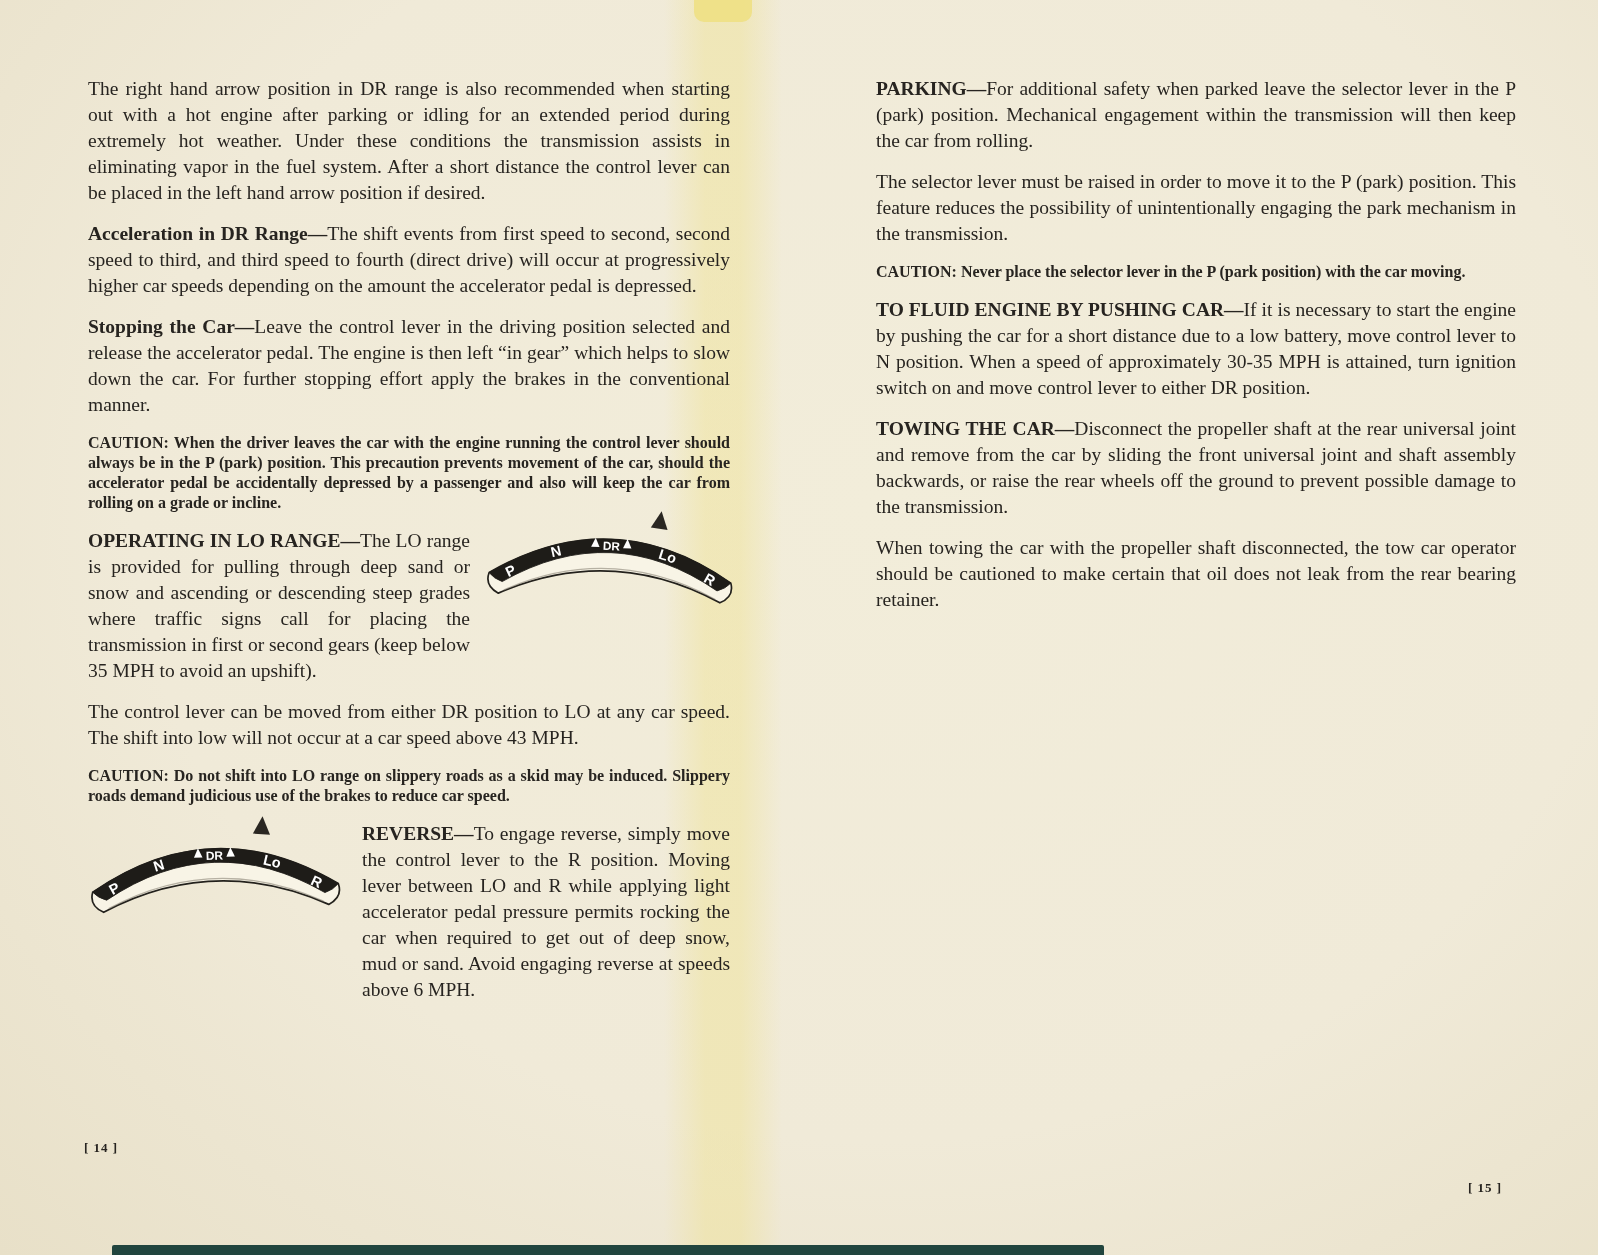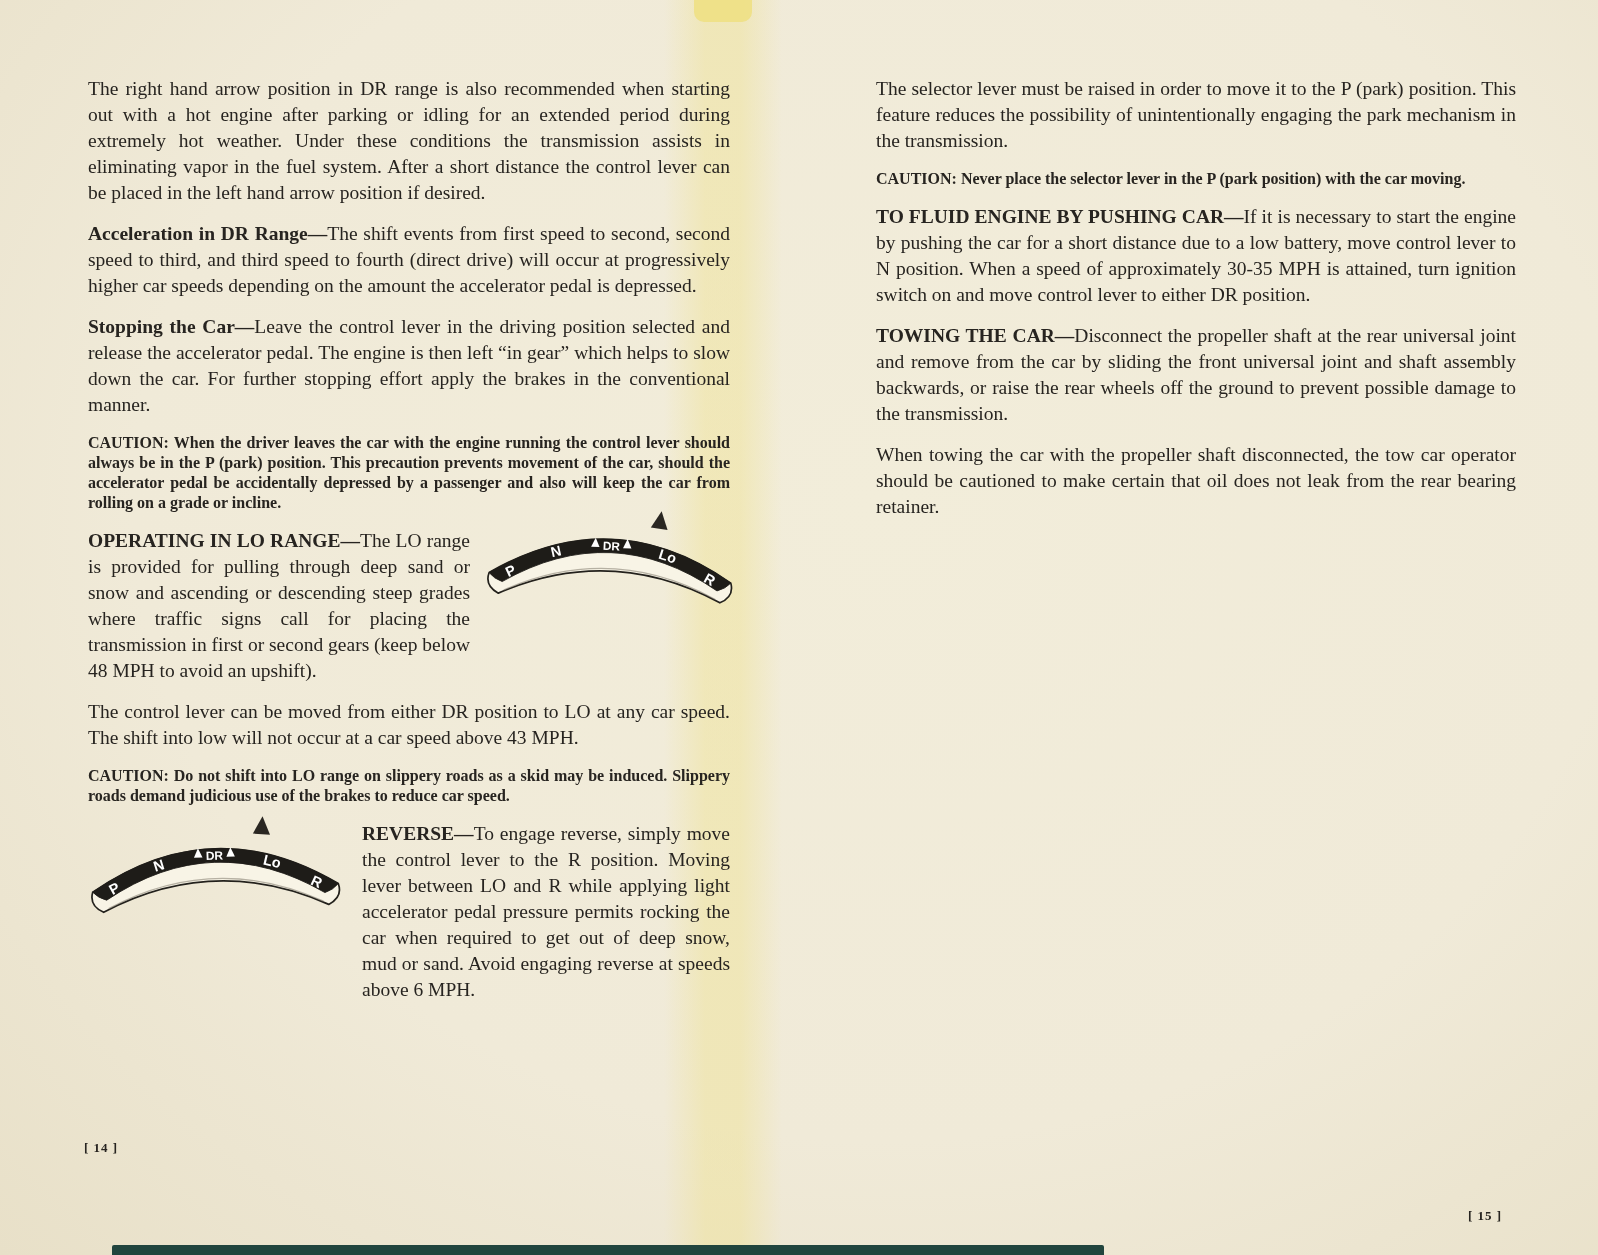--- a/index.html
+++ b/index.html
@@ -48,21 +48,21 @@
     font-size:16px;line-height:20px;
     font-weight:bold;
     text-align:justify;
   }
   .lead{font-weight:bold;}
   .page-number{
     position:absolute;
     font-weight:bold;font-size:13px;letter-spacing:1px;
   }
   .page-number-left{left:84px;top:1140px;}
-  .page-number-right{left:1468px;top:1180px;margin-top:28px;}
+  .page-number-right{left:1468px;top:1180px;}
   .fig{display:block;}
   .fig-right{
     float:right;width:252px;height:126px;
     margin:-14px -6px 4px 14px;
     transform:rotate(2.5deg);
   }
   .fig-left{
     float:left;width:256px;height:158px;
     margin:2px 18px 0 0;
     transform:rotate(-2deg);
@@ -110,21 +110,21 @@
           <path class="q-inner-line" d="M24 96 Q150 34 276 96"></path>
           <text class="q-letter" x="34" y="78" transform="rotate(-27 34 78)">P</text>
           <text class="q-letter" x="86" y="53" transform="rotate(-15 86 53)">N</text>
           <text class="q-letter q-letter-small" x="150" y="43">DR</text>
           <polygon class="q-arrow" points="126,40 131,29 136,40"></polygon>
           <polygon class="q-arrow" points="164,40 169,29 174,40"></polygon>
           <text class="q-letter" x="216" y="53" transform="rotate(15 216 53)">Lo</text>
           <text class="q-letter" x="266" y="78" transform="rotate(27 266 78)">R</text>
         </svg>
       </span>
-      <b class="lead">OPERATING IN LO RANGE—</b><span>The LO range is provided for pulling through deep sand or snow and ascending or descending steep grades where traffic signs call for placing the transmission in first or second gears (keep below 48 MPH to avoid an upshift).</span>
+      <b class="lead">OPERATING IN LO RANGE—</b><span>The LO range is provided for pulling through deep sand or snow and ascending or descending steep grades where traffic signs call for placing the transmission in first or second gears (keep below 35 MPH to avoid an upshift).</span>
     </p>
 
     <p class="body"><span>The control lever can be moved from either DR position to LO at any car speed. The shift into low will not occur at a car speed above 43 MPH.</span></p>
 
     <p class="caution">CAUTION: Do not shift into LO range on slippery roads as a skid may be induced. Slippery roads demand judicious use of the brakes to reduce car speed.</p>
 
     <p class="body">
       <span class="fig fig-left">
         <svg class="quadrant-svg" viewBox="0 0 300 132" aria-hidden="true">
           <path class="q-needle" d="M196 14 L208 -6 L216 16 Z"></path>
@@ -140,20 +140,21 @@
           <text class="q-letter" x="266" y="78" transform="rotate(27 266 78)">R</text>
         </svg>
       </span>
       <b class="lead">REVERSE—</b><span>To engage reverse, simply move the control lever to the R position. Moving lever between LO and R while applying light accelerator pedal pressure permits rocking the car when required to get out of deep snow, mud or sand. Avoid engaging reverse at speeds above 6 MPH.</span>
     </p>
 
   </div>
 
   <div class="column col-right">
 
+    <p class="body"><b class="lead">PARKING—</b><span>For additional safety when parked leave the selector lever in the P (park) position. Mechanical engagement within the transmission will then keep the car from rolling.</span></p>
 
     <p class="body"><span>The selector lever must be raised in order to move it to the P (park) position. This feature reduces the possibility of unintentionally engaging the park mechanism in the transmission.</span></p>
 
     <p class="caution">CAUTION: Never place the selector lever in the P (park position) with the car moving.</p>
 
     <p class="body"><b class="lead">TO FLUID ENGINE BY PUSHING CAR—</b><span>If it is necessary to start the engine by pushing the car for a short distance due to a low battery, move control lever to N position. When a speed of approximately 30-35 MPH is attained, turn ignition switch on and move control lever to either DR position.</span></p>
 
     <p class="body"><b class="lead">TOWING THE CAR—</b><span>Disconnect the propeller shaft at the rear universal joint and remove from the car by sliding the front universal joint and shaft assembly backwards, or raise the rear wheels off the ground to prevent possible damage to the transmission.</span></p>
 
     <p class="body"><span>When towing the car with the propeller shaft disconnected, the tow car operator should be cautioned to make certain that oil does not leak from the rear bearing retainer.</span></p>

